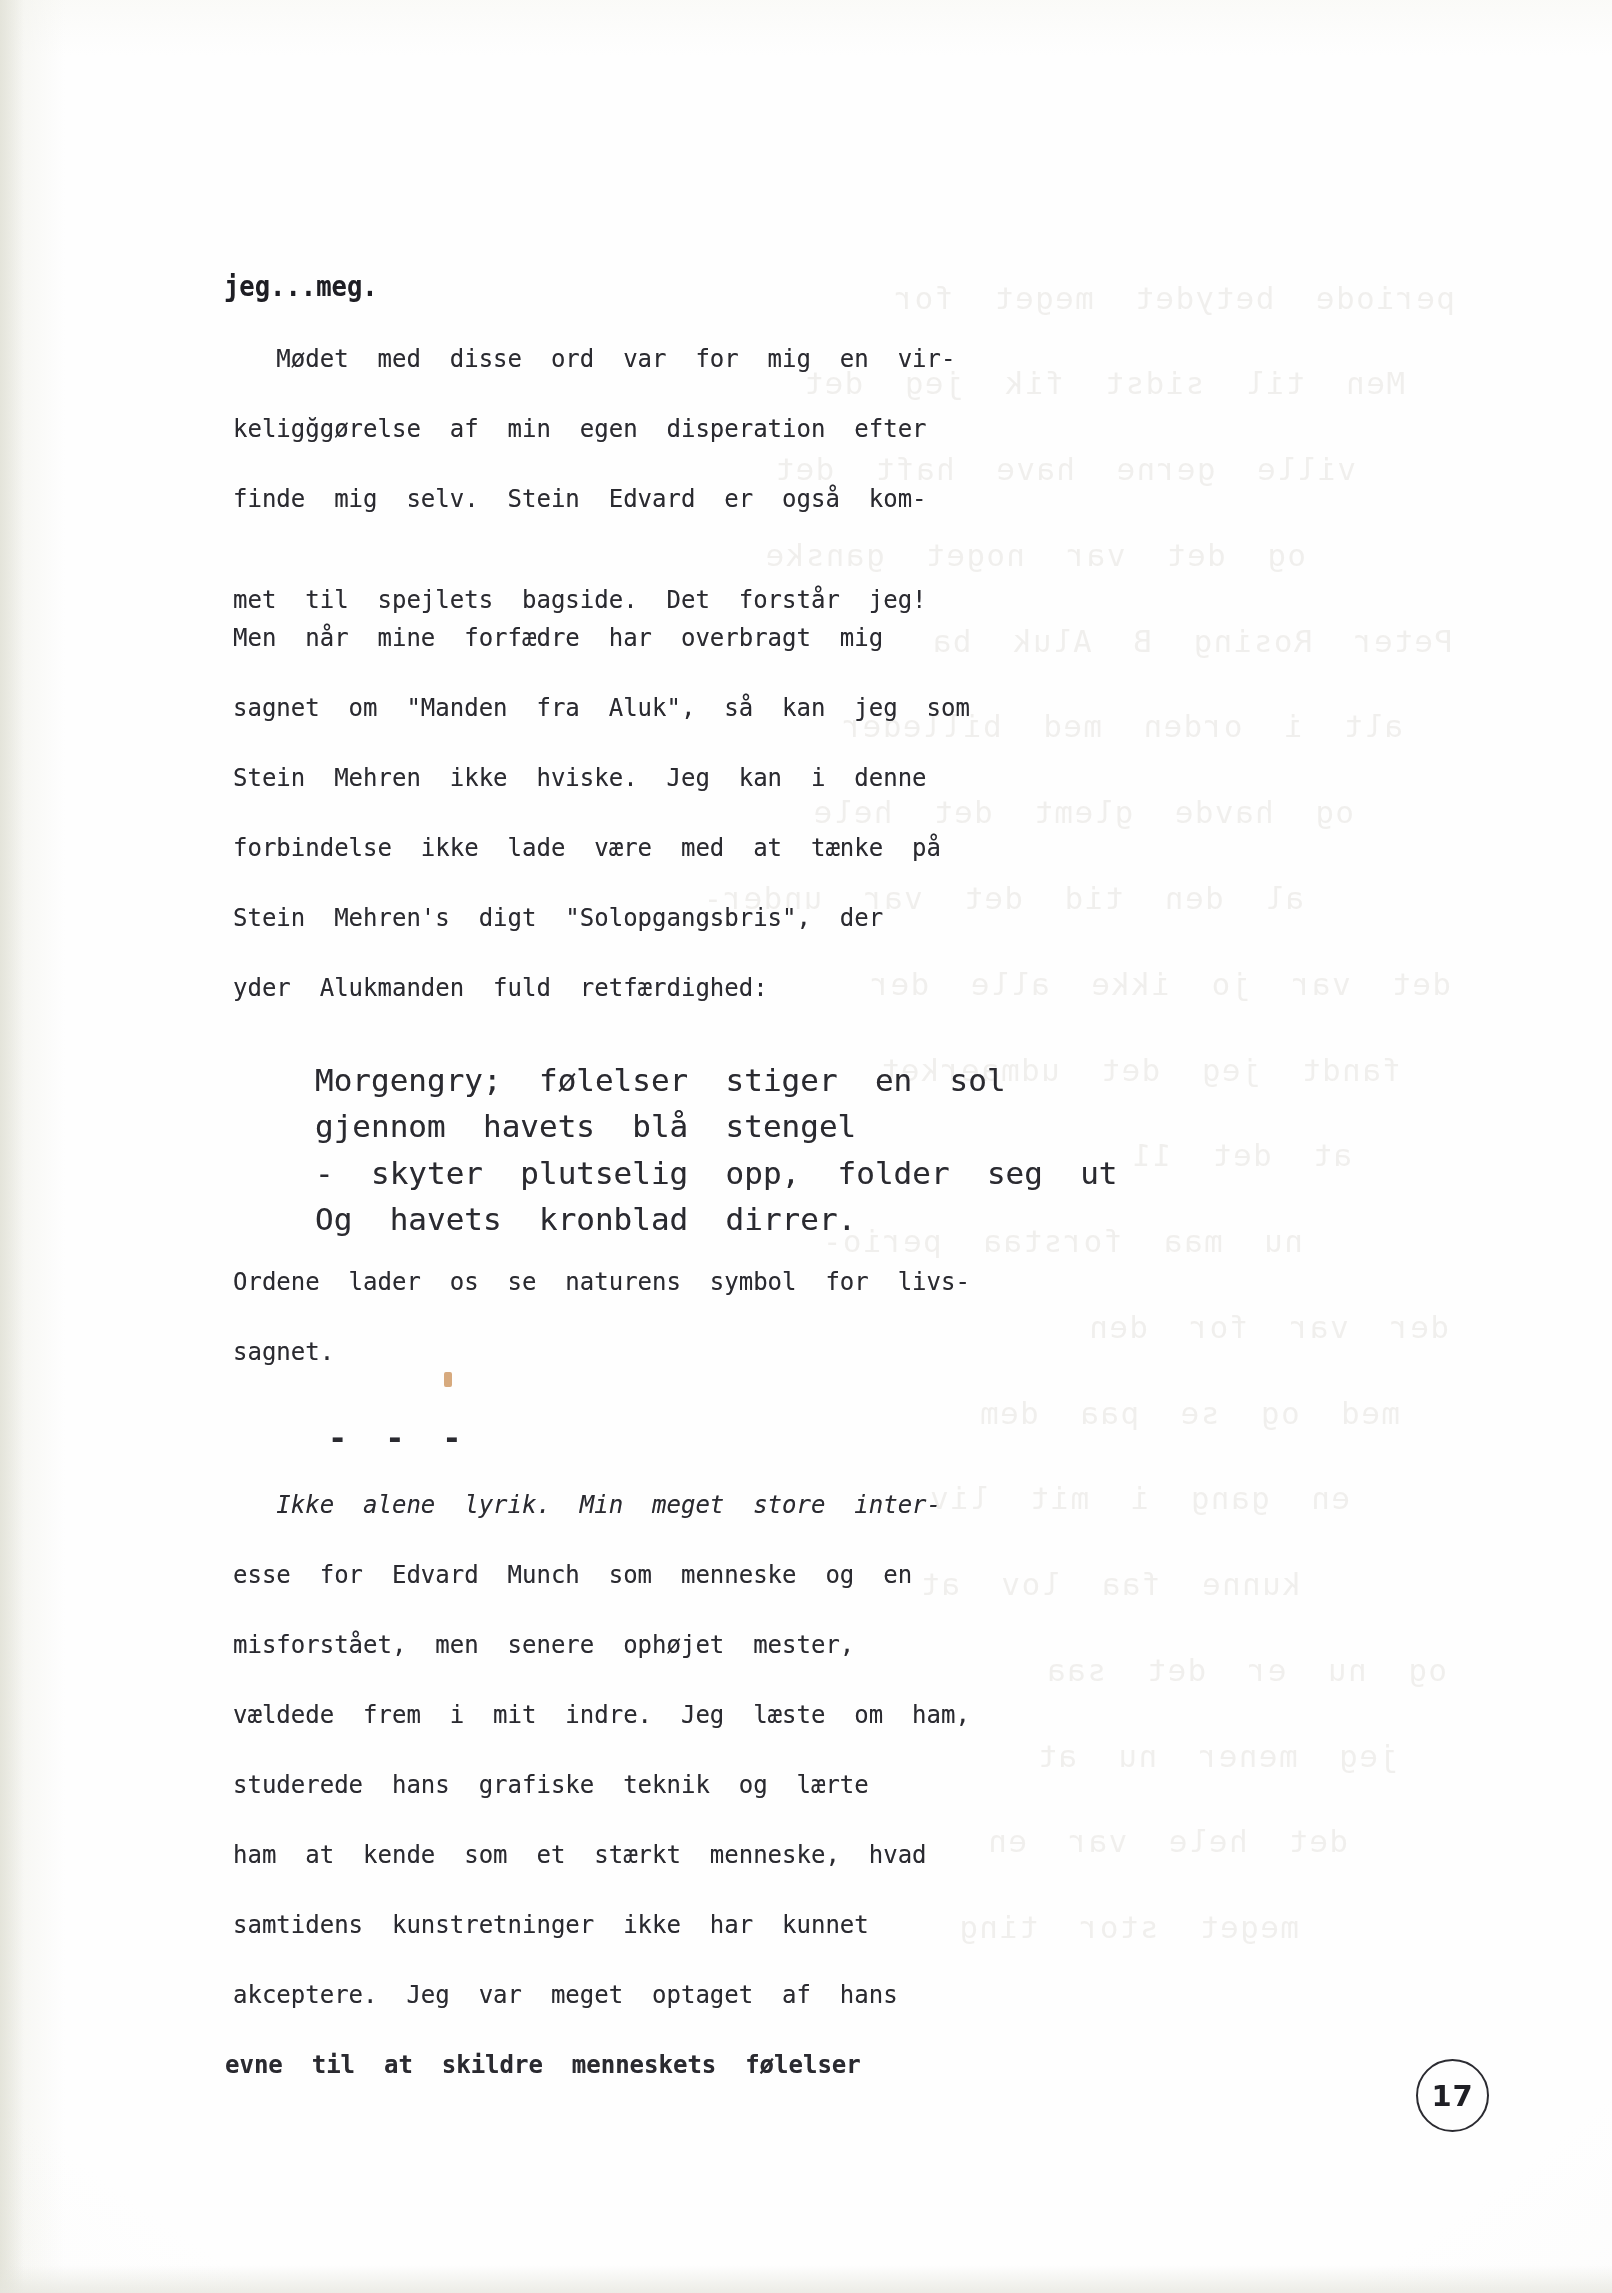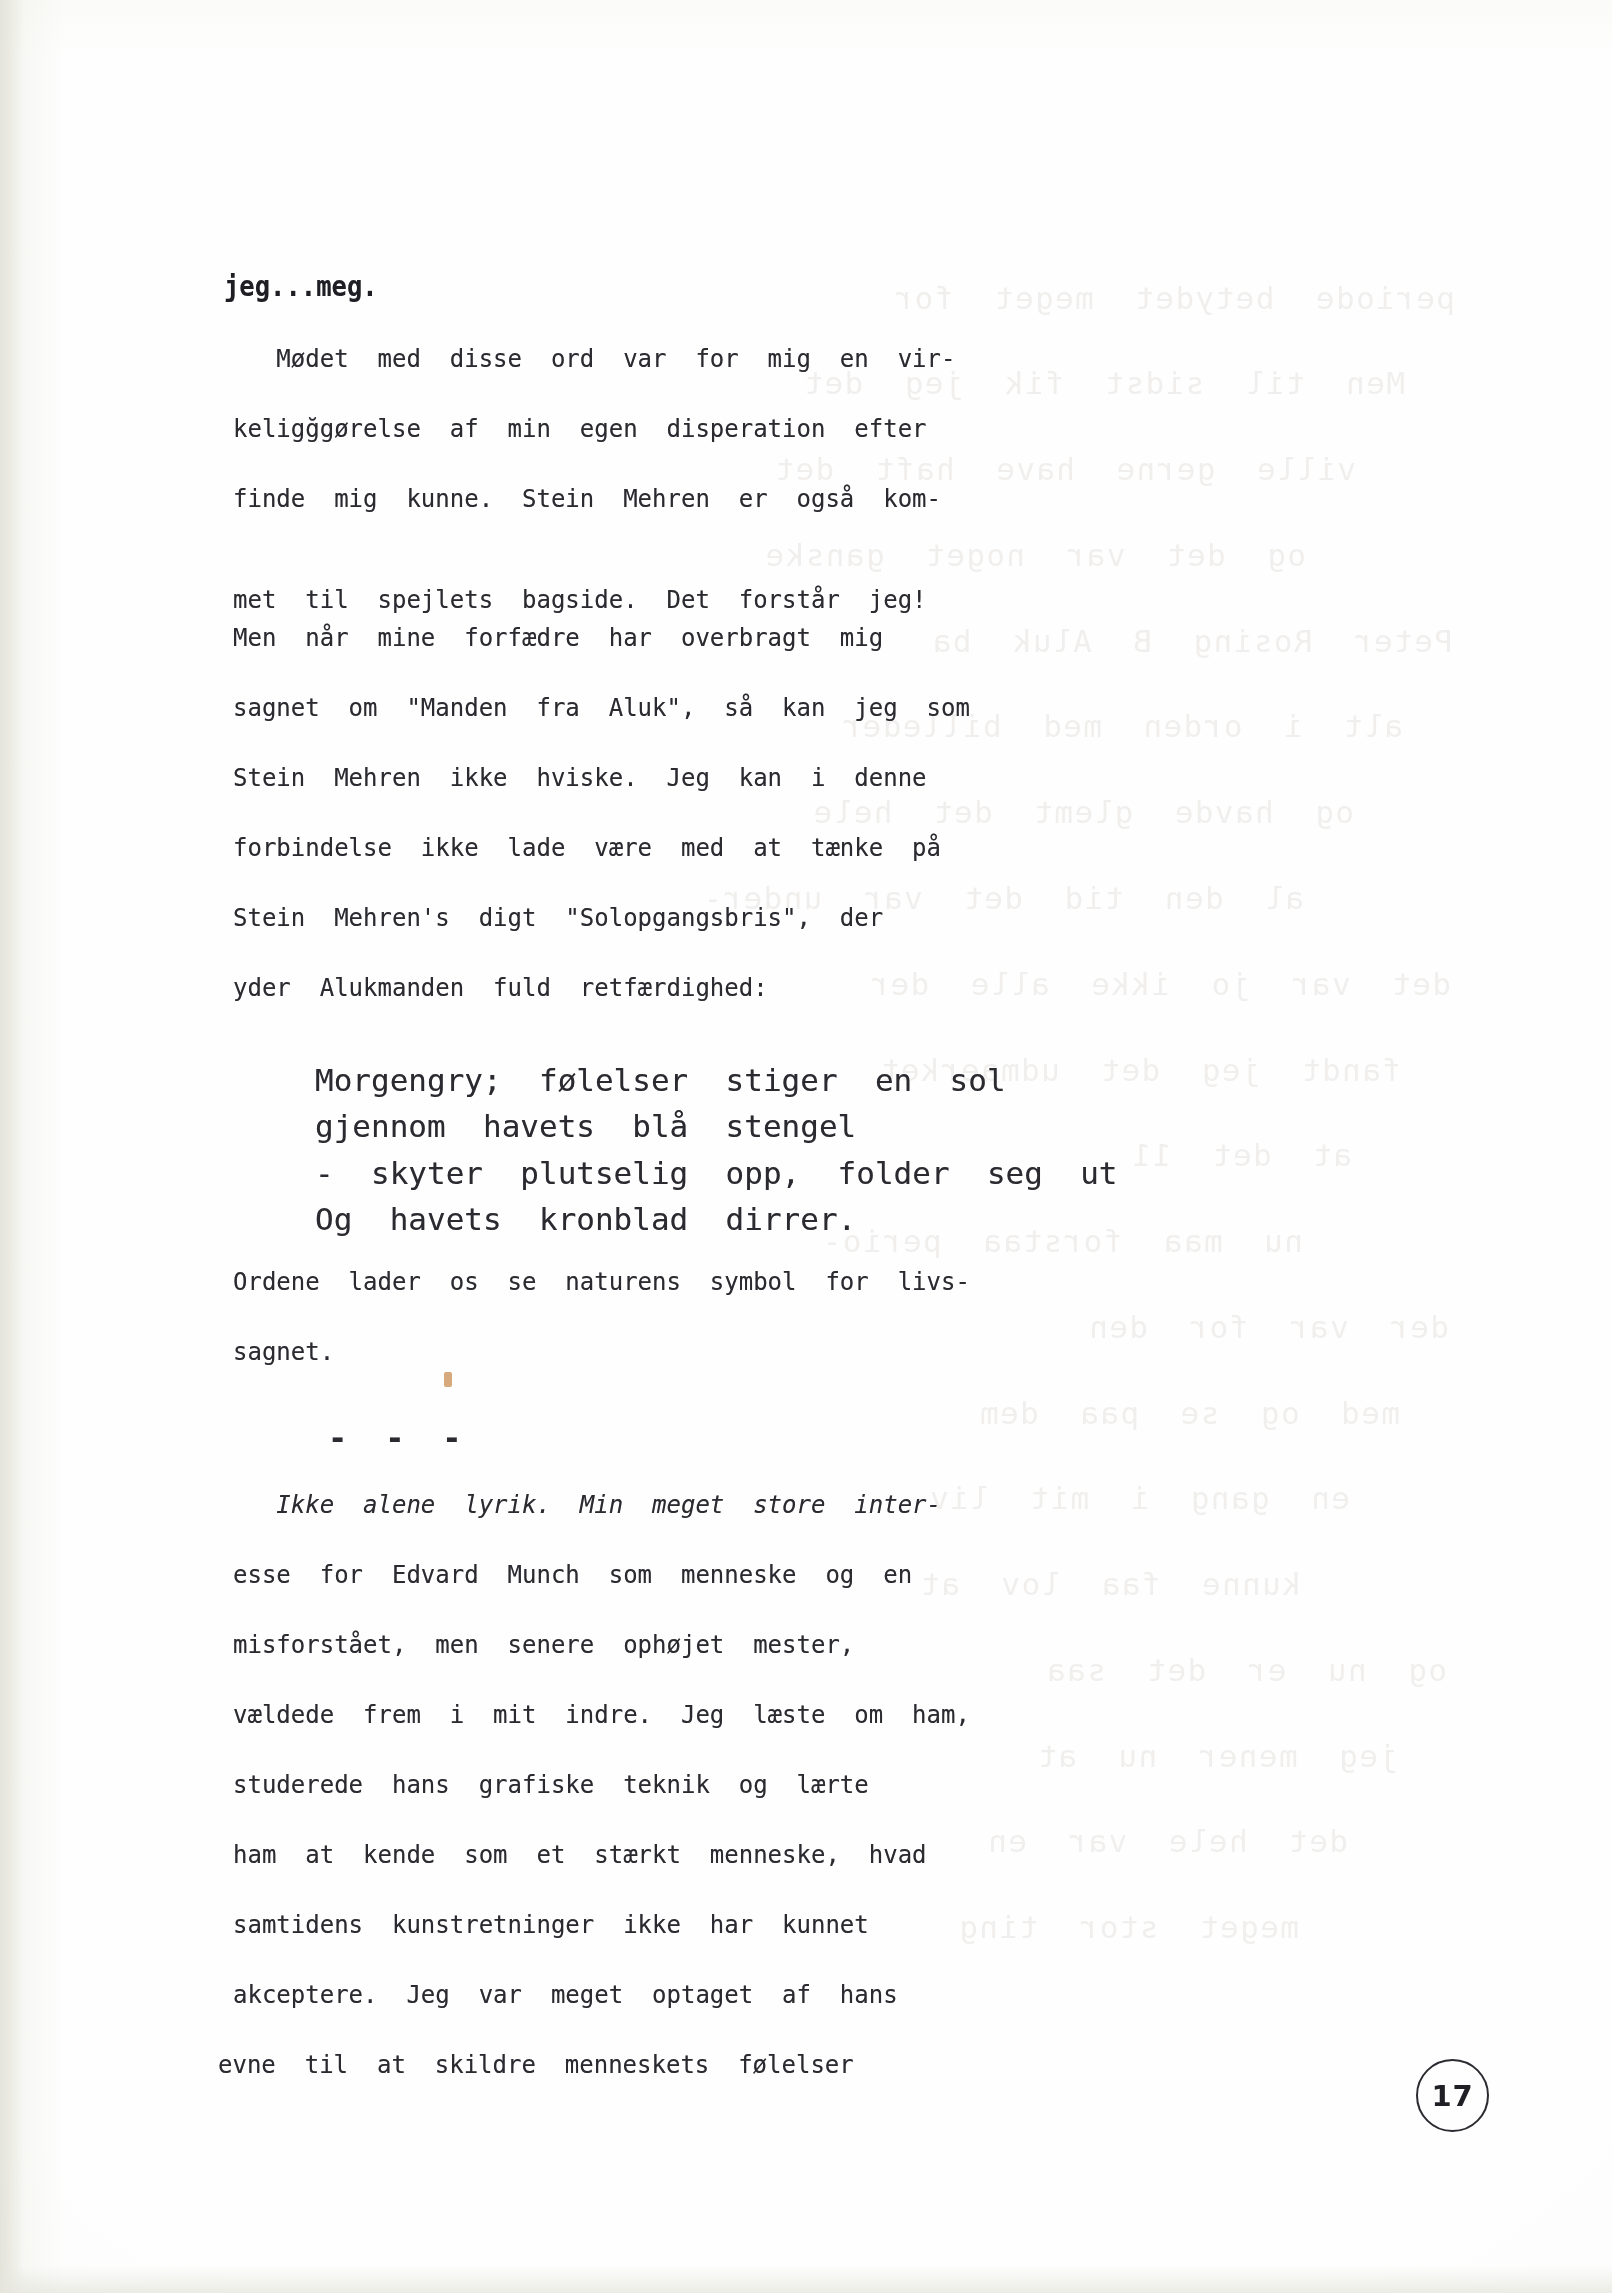--- a/index.html
+++ b/index.html
@@ -156,21 +156,21 @@
       <div class="ghost-line" style="left: 265px; top: 1823px;">det  hele  var  en</div>
       <div class="ghost-line" style="left: 314px; top: 1909px;">meget  stor  ting</div>
     </div>
 
   <div class="text-block" id="body-host">
 
     <div class="line heading-typeface" style="left:224px; top:272px;">jeg...meg.</div>
 
     <div class="line" style="left:233px; top:347px;">   Mødet  med  disse  ord  var  for  mig  en  vir-</div>
     <div class="line" style="left:233px; top:417px;">keligğgørelse  af  min  egen  disperation  efter</div>
-    <div class="line" style="left:233px; top:487px;">finde  mig  kunne.  Stein  Mehren  er  også  kom-</div>
+    <div class="line" style="left:233px; top:487px;">finde  mig  selv.  Stein  Edvard  er  også  kom-</div>
     <div class="line" style="left:233px; top:557px;margin-top:31px;">met  til  spejlets  bagside.  Det  forstår  jeg!</div>
     <div class="line" style="left:233px; top:626px;">Men  når  mine  forfædre  har  overbragt  mig</div>
     <div class="line" style="left:233px; top:696px;">sagnet  om  "Manden  fra  Aluk",  så  kan  jeg  som</div>
     <div class="line" style="left:233px; top:766px;">Stein  Mehren  ikke  hviske.  Jeg  kan  i  denne</div>
     <div class="line" style="left:233px; top:836px;">forbindelse  ikke  lade  være  med  at  tænke  på</div>
     <div class="line" style="left:233px; top:906px;">Stein  Mehren's  digt  "Solopgangsbris",  der</div>
     <div class="line" style="left:233px; top:976px;">yder  Alukmanden  fuld  retfærdighed:</div>
 
     <div class="line poem" style="left:315px; top:1065px;">Morgengry;  følelser  stiger  en  sol</div>
     <div class="line poem" style="left:315px; top:1111px;">gjennom  havets  blå  stengel</div>
@@ -185,21 +185,21 @@
     <div class="sep-dashes" style="left:328px; top:1419px;">- - -</div>
 
     <div class="line" style="left:233px; top:1493px;font-style:italic;">   Ikke  alene  lyrik.  Min  meget  store  inter-</div>
     <div class="line" style="left:233px; top:1563px;">esse  for  Edvard  Munch  som  menneske  og  en</div>
     <div class="line" style="left:233px; top:1633px;">misforstået,  men  senere  ophøjet  mester,</div>
     <div class="line" style="left:233px; top:1703px;">vældede  frem  i  mit  indre.  Jeg  læste  om  ham,</div>
     <div class="line" style="left:233px; top:1773px;">studerede  hans  grafiske  teknik  og  lærte</div>
     <div class="line" style="left:233px; top:1843px;">ham  at  kende  som  et  stærkt  menneske,  hvad</div>
     <div class="line" style="left:233px; top:1913px;">samtidens  kunstretninger  ikke  har  kunnet</div>
     <div class="line" style="left:233px; top:1983px;">akceptere.  Jeg  var  meget  optaget  af  hans</div>
-    <div class="line" style="left:218px; top:2053px;">evne  til  at  skildre  menneskets  følelser</div>
+    <div class="line" style="left:225px; top:2053px;font-weight:bold;">evne  til  at  skildre  menneskets  følelser</div>
   </div>
 
   <div class="page-number" style="left:1416px; top:2059px;">
     <span>17</span>
   </div>
 
 </div>
 
 
 </body></html>

